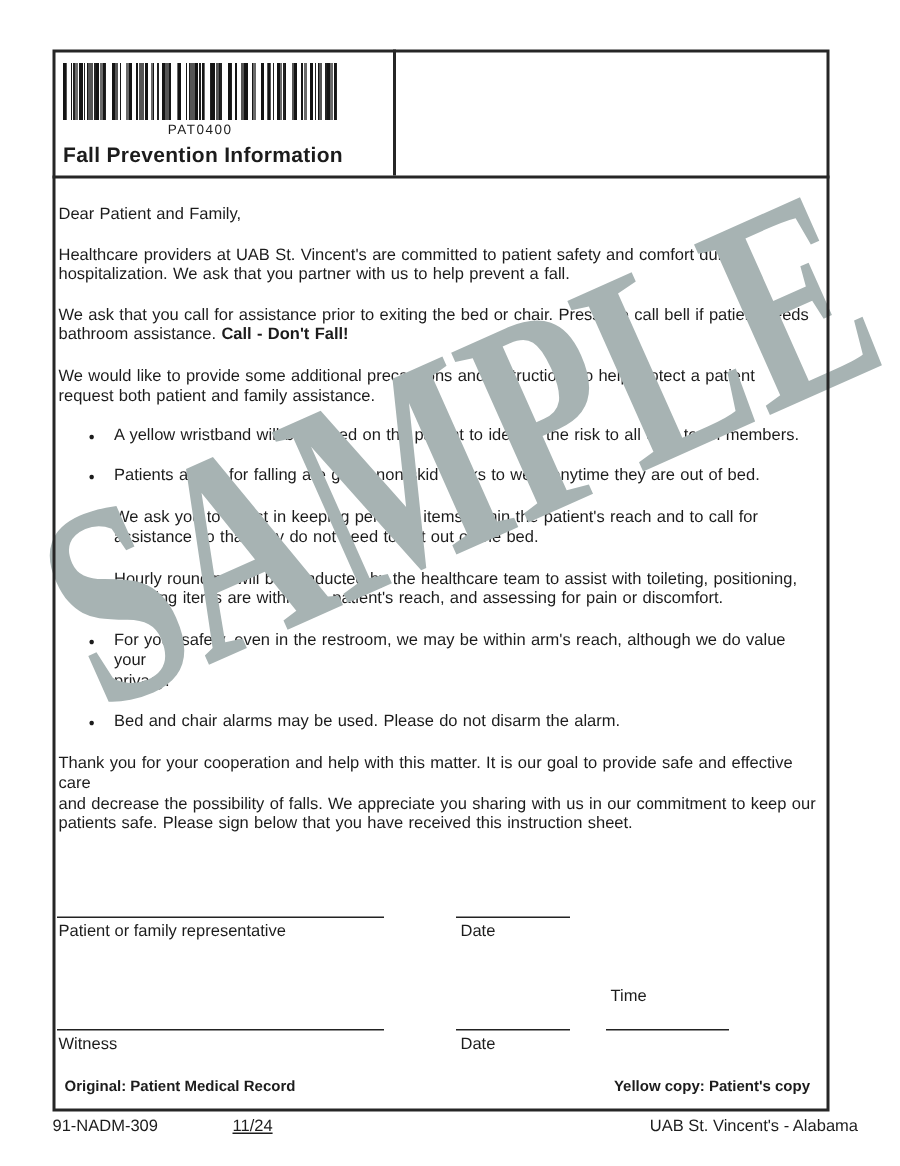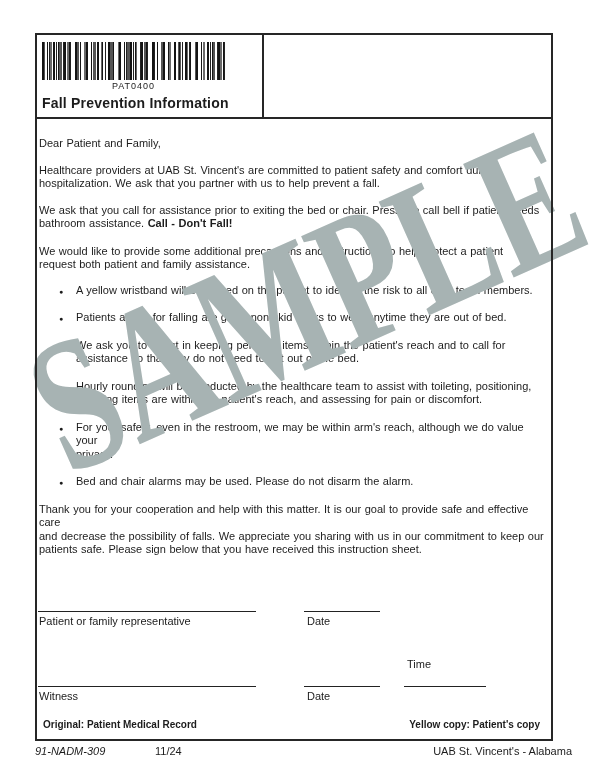--- a/index.html
+++ b/index.html
@@ -46,21 +46,21 @@
   .sigline{position:absolute;border-top:1.5px solid #222;}
   .siglabel{position:absolute;font-size:11px;}
   
   .copy-row{
     position:absolute;left:8px;right:13px;top:686px;display:flex;
     justify-content:space-between;font-size:10px;font-weight:bold;z-index:2;
   }
   .outside-footer{
     position:absolute;left:35px;top:745px;width:537px;font-size:11px;z-index:2;
   }
-  .form-number{position:absolute;left:0;top:0;font-style:italic;}
+  .form-number{position:absolute;left:0;top:0;}
   .revision{position:absolute;left:120px;top:0;text-decoration:underline;}
   .facility{position:absolute;right:0;top:0;}
   
   .watermark{
     position:absolute;left:306px;top:300px;z-index:5;white-space:nowrap;
     font-family:"Liberation Serif",serif;font-weight:bold;font-size:190px;
     transform:translate(-50%,-50%) rotate(-24deg) scaleX(0.73);
     letter-spacing:0px;pointer-events:none;
   }
 </style>

